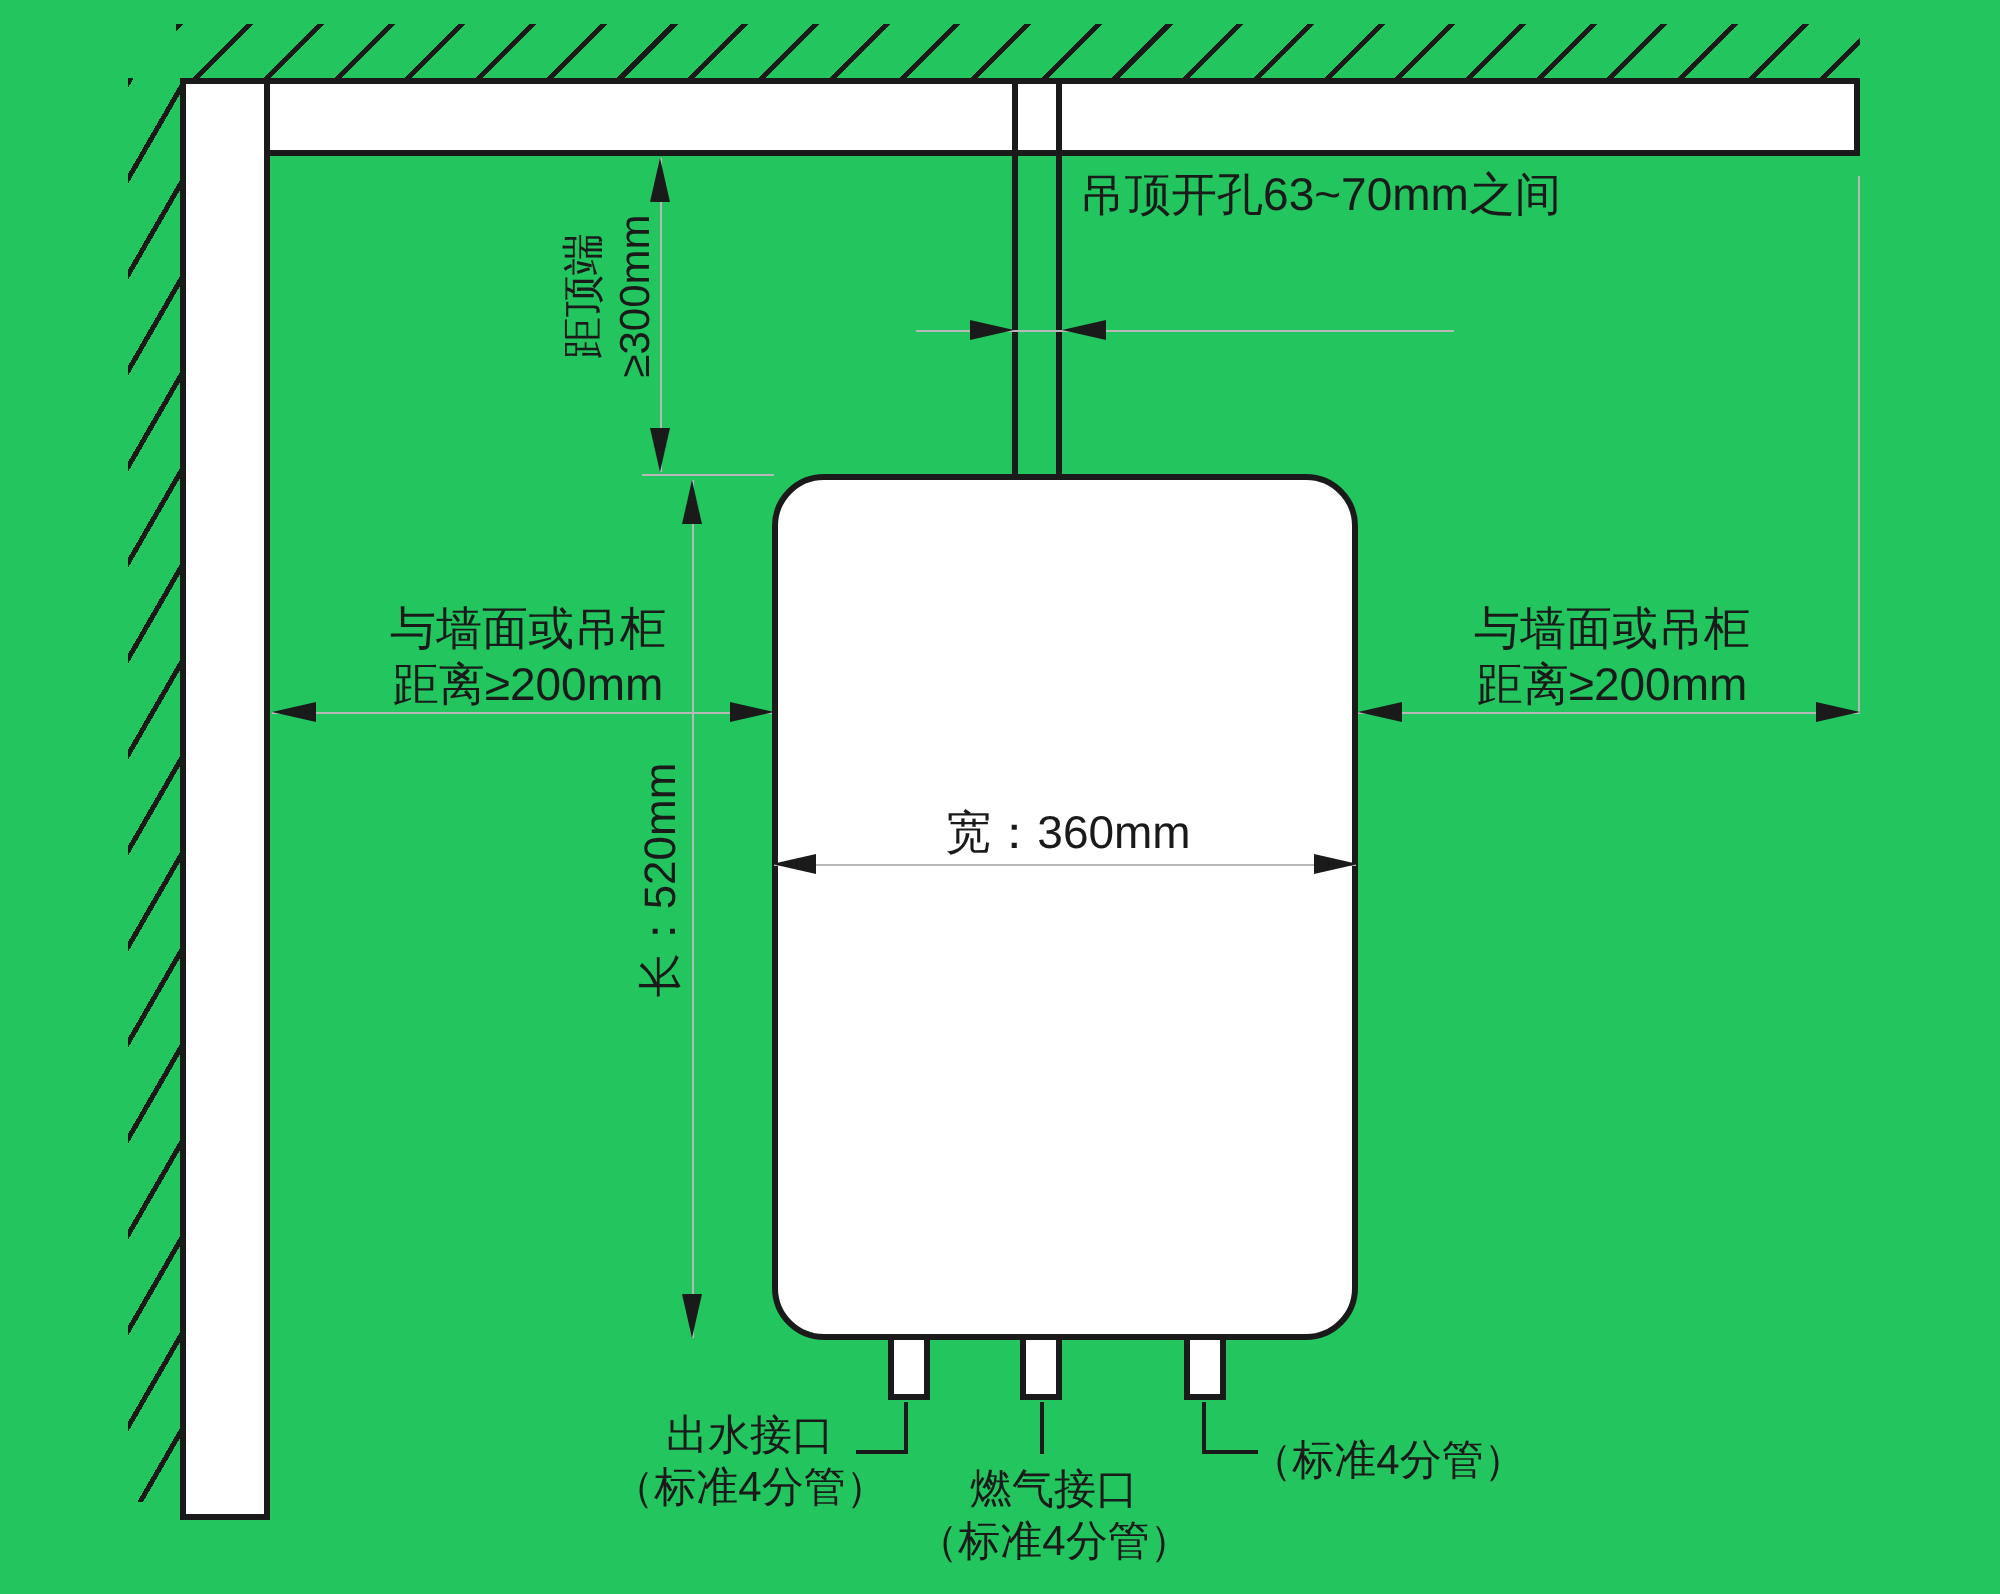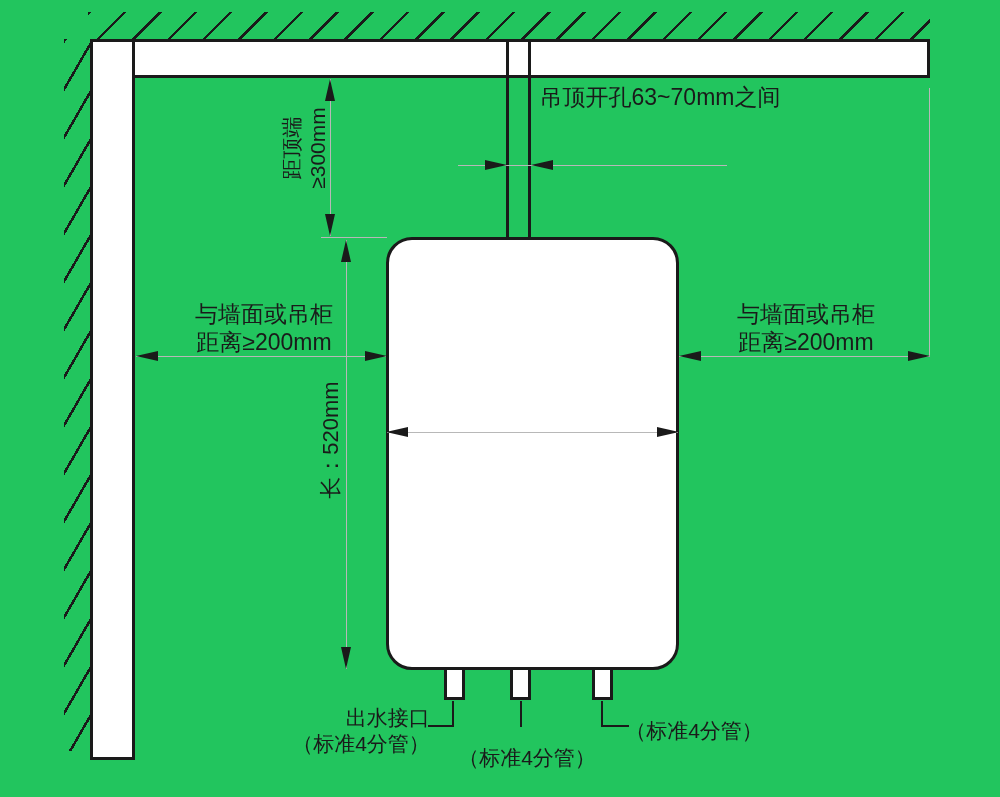--- a/index.html
+++ b/index.html
@@ -85,27 +85,29 @@
     <div>距离≥200mm</div>
   </div>
 
   <div class="lbl" style="left:806px;top:328px;">
     <div>与墙面或吊柜</div>
     <div>距离≥200mm</div>
   </div>
 
   <div class="lbl rot" style="left:331px;top:440px;font-size:22px;">长：520mm</div>
 
+  <div class="lbl" style="left:534px;top:416px;">宽：360mm</div>
 
-  <div class="lbl sm" style="left:361px;top:731px;text-align:right;">
+  <div class="lbl sm" style="left:375px;top:731px;">
     <div>出水接口</div>
     <div>（标准4分管）</div>
   </div>
 
   <div class="lbl sm" style="left:527px;top:758px;">
+    <div>燃气接口</div>
     <div>（标准4分管）</div>
   </div>
 
   <div class="lbl sm" style="left:694px;top:731px;">
     <div>（标准4分管）</div>
   </div>
 
 </div>
 
 </body></html>

